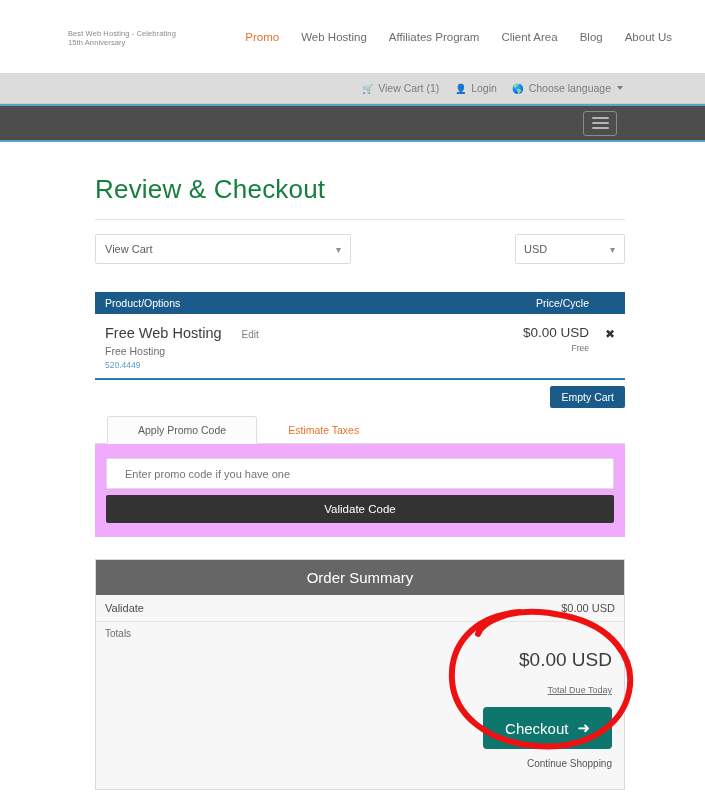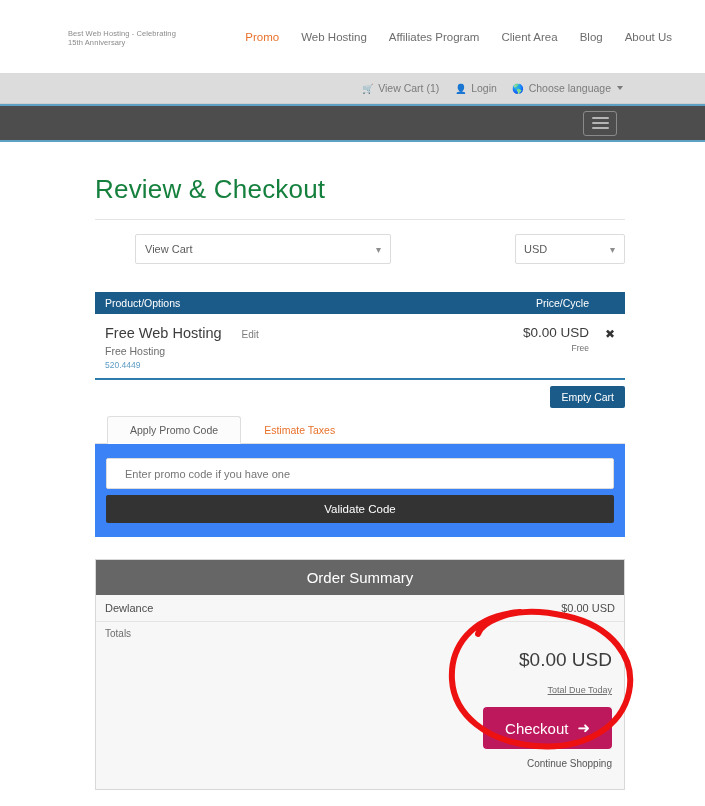--- a/index.html
+++ b/index.html
@@ -74,21 +74,21 @@
   .hamburger span { display:block; width:17px; height:2px; background:#b5b5b5; border-radius:1px; }
 
   
   .content { padding: 24px 80px 0 95px; }
   .page-title {
     font-size: 26px; color:#15803d; font-weight: normal;
     margin: 8px 0 14px 0; letter-spacing:.2px;
   }
   .title-rule { border:0; border-top:1px solid #e3e3e3; margin: 0 0 14px 0; }
 
-  .select-row { display:flex; justify-content:space-between; align-items:center;margin-left:40px; }
+  .select-row { display:flex; justify-content:space-between; align-items:center; }
   .sel {
     height: 30px; border:1px solid #dcdcdc; background:#fff;
     display:flex; align-items:center; justify-content:space-between;
     padding: 0 9px; font-size: 11px; color:#5c5c5c; border-radius:2px;
     cursor:pointer;
   }
   .sel.cart { width: 256px; }
   .sel.cur { width: 110px; padding-left: 8px; }
   .chev { font-size: 10px; color:#8d8d8d; }
 
@@ -119,27 +119,27 @@
 
   .cartactions { display:flex; justify-content:flex-end; padding: 6px 0 0 0; }
   .btn-empty {
     background:#1b5b8a; color:#fff; border:0; font-size: 10.5px;
     padding: 5px 11px; border-radius:2px; cursor:pointer;
   }
 
   
   .tabs { display:flex; margin-top: 8px; border-bottom:1px solid #dedede; padding-left: 12px; }
   .tab {
-    font-size: 10.5px; padding: 7px 22px; color:#5c5c5c;
+    font-size: 10.5px; padding: 7px 30px; color:#5c5c5c;
     background:#fcfcfc; border:1px solid #dedede; border-bottom-color:#fff;
     margin-bottom:-1px; border-radius:3px 3px 0 0; cursor:pointer;
   }
   .tab.inactive { border-color: transparent; background:transparent; color:#e8722c; }
 
-  .tabbody { background:#3b82f6; padding: 14px 11px 14px 11px; }
+  .tabbody { background:#f0abfc; padding: 14px 11px 14px 11px; }
   .promo-input {
     width:100%; height:31px; border:1px solid #dcdcdc; background:#fff;
     font-size: 11px; color:#9a9a9a; padding: 0 18px; border-radius:2px;
     font-family:"Liberation Sans", sans-serif;
   }
   .btn-validate {
     width:100%; margin-top: 6px; height: 28px; background:#333333; color:#fff;
     border:0; font-size: 11.5px; border-radius:2px; cursor:pointer;
     font-family:"Liberation Sans", sans-serif;
   }
@@ -153,21 +153,21 @@
   .sum-row {
     display:flex; justify-content:space-between; align-items:center;
     padding: 7px 9px; font-size: 11px; color:#4d4d4d;
     border-bottom:1px solid #e4e4e4; background:#f7f7f7;
   }
   .sum-totals { font-size: 10px; color:#6d6d6d; padding: 6px 9px 0 9px; }
   .sum-foot { padding: 10px 12px 14px 12px; text-align:right; min-height: 150px; }
   .grand { font-size: 19px; color:#3c3c3c; }
   .grand-lab { font-size: 9px; color:#6d6d6d; margin-top: 14px; text-decoration: underline; }
   .btn-checkout {
-    margin-top: 12px; background:#be185d; color:#fff; border:0;
+    margin-top: 12px; background:#0f766e; color:#fff; border:0;
     font-size: 15px; padding: 12px 22px; border-radius:4px; cursor:pointer;
     display:inline-flex; align-items:center; gap:9px;
     font-family:"Liberation Sans", sans-serif;
   }
   .cont-shop { display:block; margin-top: 9px; font-size:10px; color:#555; text-decoration:none; }
 
   .annot { position:absolute; left:0; top:0; width:705px; height:806px; pointer-events:none; }
 </style>
 </head>
 <body>
@@ -261,21 +261,21 @@
 
       <div class="tabbody">
         <input class="promo-input" type="text" placeholder="Enter promo code if you have one" style="">
         <button class="btn-validate">Validate Code</button>
       </div>
     </div>
 
     <div class="summary">
       <div class="sum-head">Order Summary</div>
       <div class="sum-row">
-        <span>Dewlance</span>
+        <span>Validate</span>
         <span>$0.00 USD</span>
       </div>
       <div class="sum-totals">Totals</div>
       <div class="sum-foot">
         <div class="grand">$0.00 USD</div>
         <div class="grand-lab">Total Due Today</div>
         <button class="btn-checkout">
           <span>Checkout</span>
           <span>➜</span>
         </button>

